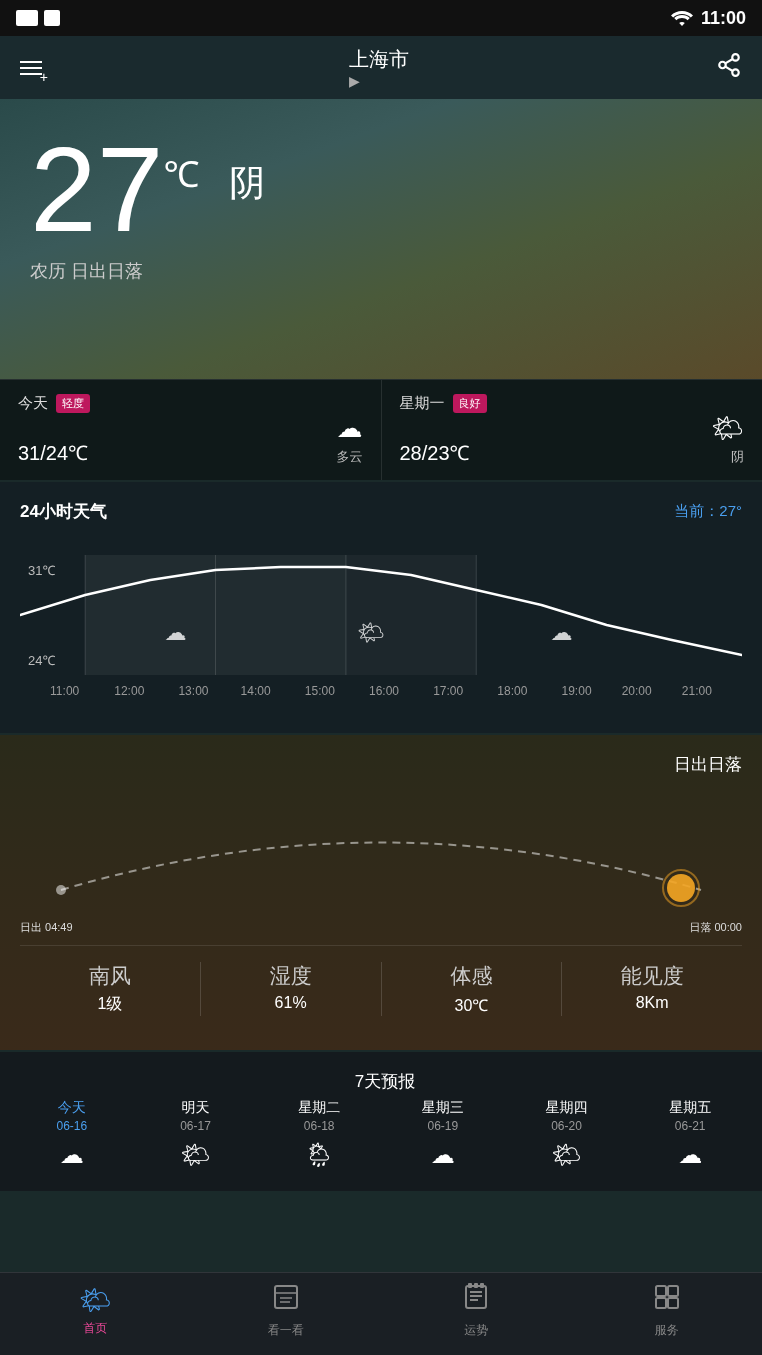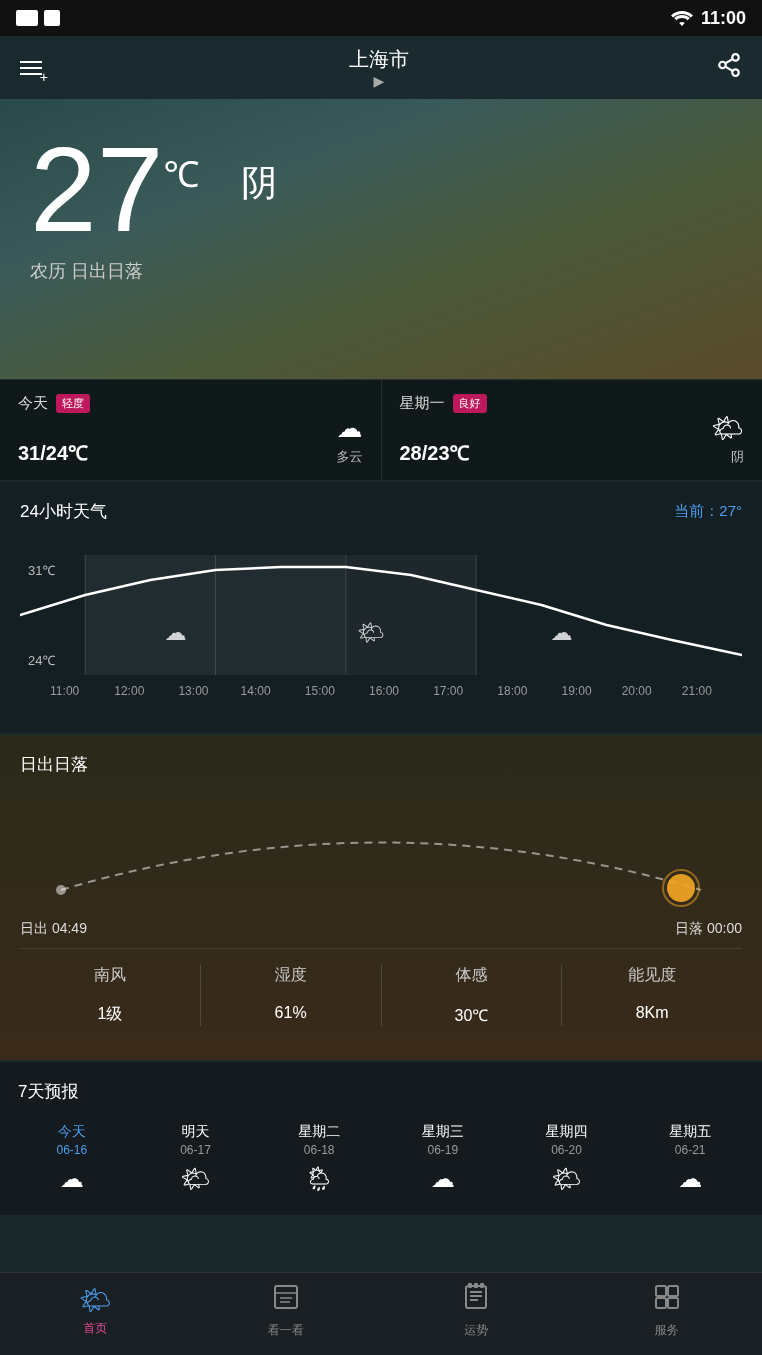--- a/index.html
+++ b/index.html
@@ -29,33 +29,33 @@
 
     
     .top-bar {
       background: #1a2a2e;
       display: flex;
       align-items: center;
       justify-content: space-between;
       padding: 10px 20px;
       position: relative;
     }
-    .top-bar-center { text-align: center; }
+    .top-bar-center { }
     .city-name { font-size: 20px; font-weight: 500; }
     .location-icon { font-size: 14px; color: #aaa; }
     .menu-btn, .share-btn { font-size: 22px; color: #fff; cursor: pointer; }
 
     
     .hero {
       background: linear-gradient(160deg, #2a4a4a 0%, #3a5a5a 30%, #4a5a3a 60%, #5a4a2a 100%);
       padding: 30px 30px 20px 30px;
       min-height: 280px;
       position: relative;
     }
-    .temp-main { display: flex; align-items: flex-start; gap: 22px; }
+    .temp-main { display: flex; align-items: flex-start; gap: 10px; }
     .temp-number { font-size: 120px; font-weight: 300; line-height: 1; }
     .temp-unit { font-size: 36px; font-weight: 300; margin-top: 20px; }
     .weather-desc { font-size: 36px; font-weight: 300; margin-left: 20px; margin-top: 30px; }
     .lunar-date { font-size: 18px; color: #ccc; margin-top: 10px; }
 
     
     .daily-row {
       display: flex;
       background: rgba(0,0,0,0.4);
       border-top: 1px solid rgba(255,255,255,0.1);
@@ -67,87 +67,87 @@
     }
     .daily-item:last-child { border-right: none; }
     .daily-label { font-size: 15px; color: #ddd; display: flex; align-items: center; gap: 8px; }
     .aqi-badge {
       background: #be185d;
       color: #fff;
       font-size: 11px;
       padding: 2px 6px;
       border-radius: 3px;
     }
-    .daily-temp { font-size: 20px; font-weight: 700; margin-top: 6px; }
+    .daily-temp { font-size: 20px; font-weight: 400; margin-top: 6px; }
     .daily-icon { font-size: 26px; text-align: right; }
     .daily-weather-label { font-size: 13px; color: #bbb; text-align: right; margin-top: 4px; }
     .daily-item-inner { display: flex; justify-content: space-between; align-items: flex-end; }
 
     
     .section {
       background: rgba(20,30,35,0.9);
       margin-top: 2px;
       padding: 18px 20px;
     }
     .section-header {
       display: flex;
       justify-content: space-between;
       align-items: center;
       margin-bottom: 12px;
     }
-    .section-title { font-size: 17px; font-weight: 400; }
+    .section-title { font-size: 17px; font-weight: 700; }
     .section-current { font-size: 15px; color: #4a9fef; }
 
     
     .chart-container {
       position: relative;
       height: 180px;
       overflow: hidden;
     }
 
     
     .sunrise-section {
       background: linear-gradient(180deg, #2a2a1a 0%, #3a2a1a 100%);
       padding: 18px 20px;
       margin-top: 2px;
     }
-    .sunrise-title { font-size: 17px; font-weight: 500; margin-bottom: 14px; }
+    .sunrise-title { font-size: 17px; font-weight: 500; margin-bottom: 14px; text-align: right; }
     .sunrise-arc {
       position: relative;
       height: 120px;
       margin-bottom: 10px;
     }
     .sunrise-labels {
       display: flex;
       justify-content: space-between;
-      font-size: 14px;
+      font-size: 11px;
       color: #ddd;
       margin-top: 4px;
     }
 
     
     .weather-details {
       display: flex;
       justify-content: space-around;
       padding: 16px 0;
       border-top: 1px solid rgba(255,255,255,0.1);
       margin-top: 10px;
     }
     .detail-item { text-align: center; flex: 1; }
     .detail-item + .detail-item { border-left: 1px solid rgba(255,255,255,0.15); }
-    .detail-label { font-size: 16px; color: #ccc; margin-bottom: 18px; }
+    .detail-label { font-size: 21px; color: #ccc; margin-bottom: 4px; }
     .detail-value { font-size: 16px; font-weight: 400; }
 
     
     .forecast-section {
       background: rgba(20,25,30,0.95);
       padding: 18px 10px 10px 10px;
       margin-top: 2px;
     }
-    .forecast-title { font-size: 17px; font-weight: 500; margin-bottom: 14px; padding-left: 8px; }
+    .forecast-title { font-size: 17px; font-weight: 500; padding-left: 8px; text-align: center; }
     .forecast-row {
       display: flex;
       justify-content: space-around;
     }
     .forecast-day {
       text-align: center;
       flex: 1;
       padding: 6px 4px;
     }
     .forecast-day.today .day-name { color: #4a9fef; }

